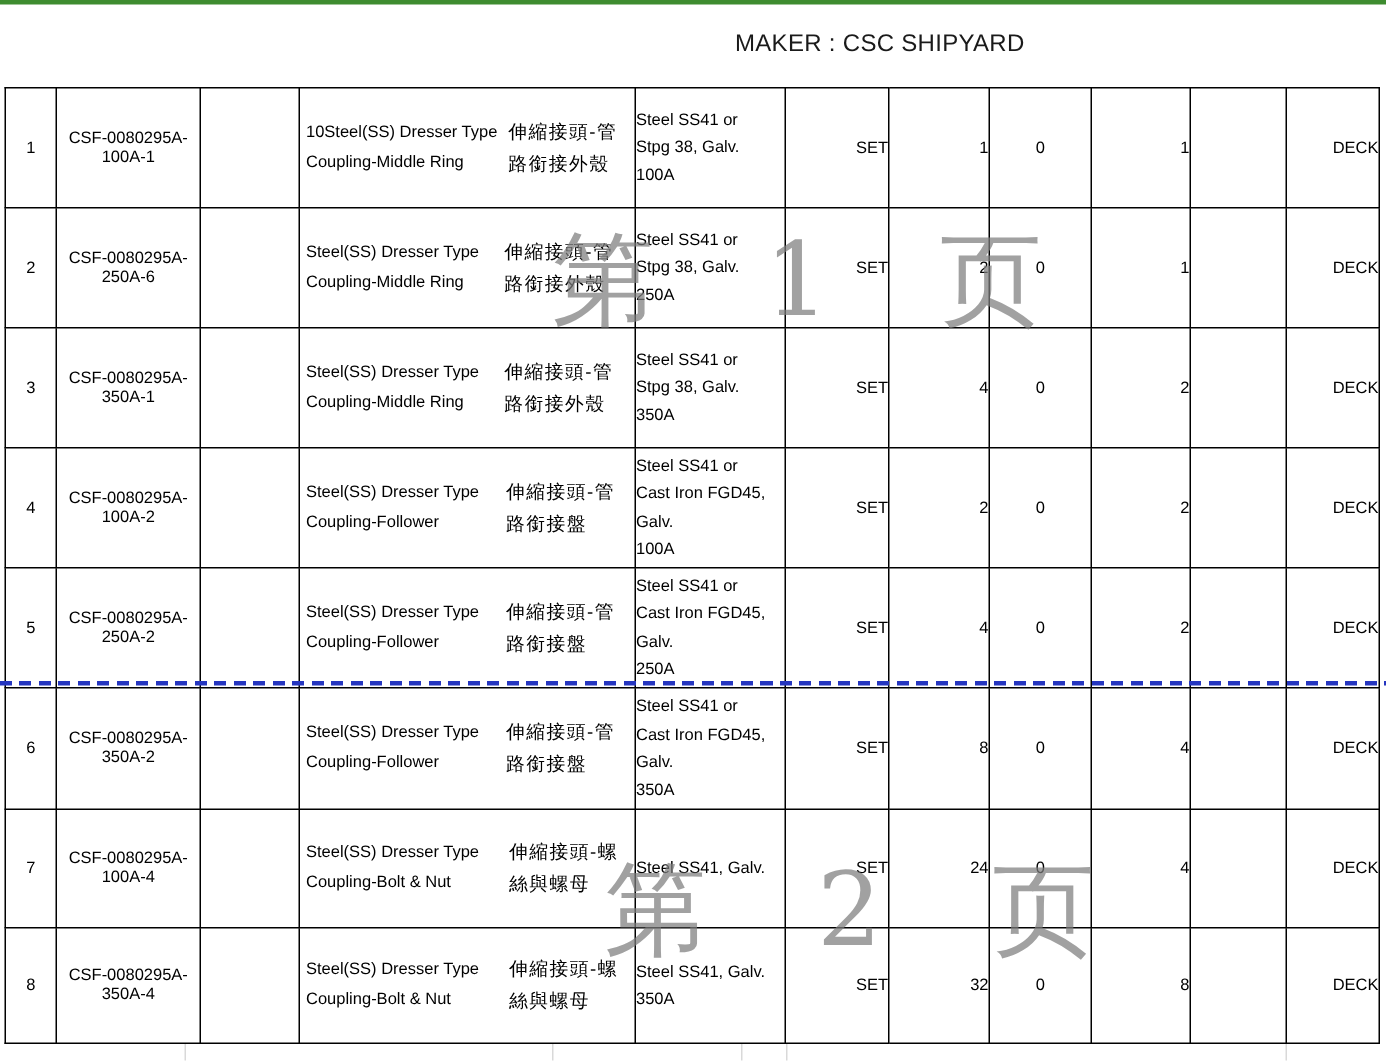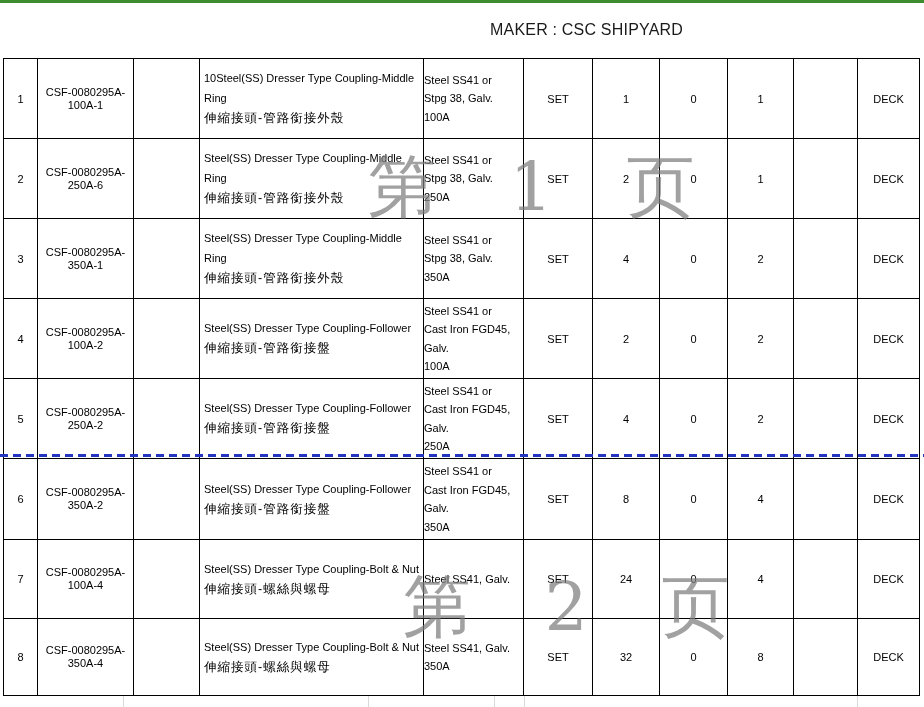--- a/index.html
+++ b/index.html
@@ -33,31 +33,31 @@
     vertical-align:middle;
     overflow:hidden;
   }
   tbody tr{height:80px;}
   tbody tr:nth-child(6){height:81px;}
   tbody tr:nth-child(7){height:79px;}
   tbody tr:nth-child(8){height:77px;}
   td.c-num{text-align:center;}
   td.c-code{text-align:center;line-height:13px;padding:0 3px;}
   td.c-desc .cellwrap{
-    display:flex;flex-direction:column;justify-content:center;
+    display:flex;flex-direction:row;justify-content:center;
     height:100%;padding:2px 4px;box-sizing:border-box;
   }
   .desc-en{font-size:11px;line-height:20px;}
   .desc-zh{font-size:12.5px;line-height:21px;letter-spacing:1px;}
   td.c-mat{padding:2px 4px;margin-top:41px;}
   .mat-text{
     white-space:pre-line;
     font-size:11px;line-height:18.5px;
   }
-  td.c-unit,td.c-q1,td.c-q2,td.c-loc{text-align:center;}
+  td.c-unit,td.c-q1,td.c-q2,td.c-loc{text-align:right;}
   td.c-q0{text-align:center;font-size:15px;}
   td.c-blank1,td.c-blank2{background:#fff;}
   .page-break-line{
     position:absolute;left:0;top:454px;width:924px;height:3px;
     background:repeating-linear-gradient(90deg,#2536c0 0px,#2536c0 8px,transparent 8px,transparent 13px);
     z-index:3;
   }
   .watermark{
     position:absolute;
     font-family:"DejaVu Serif", serif;

